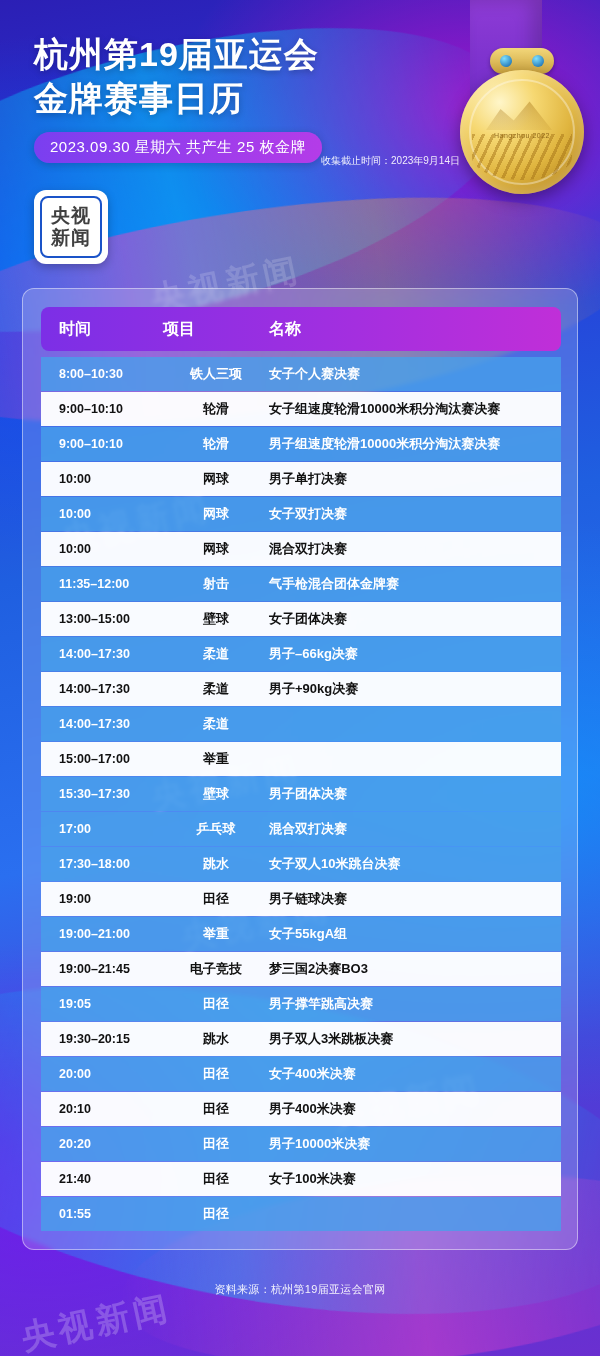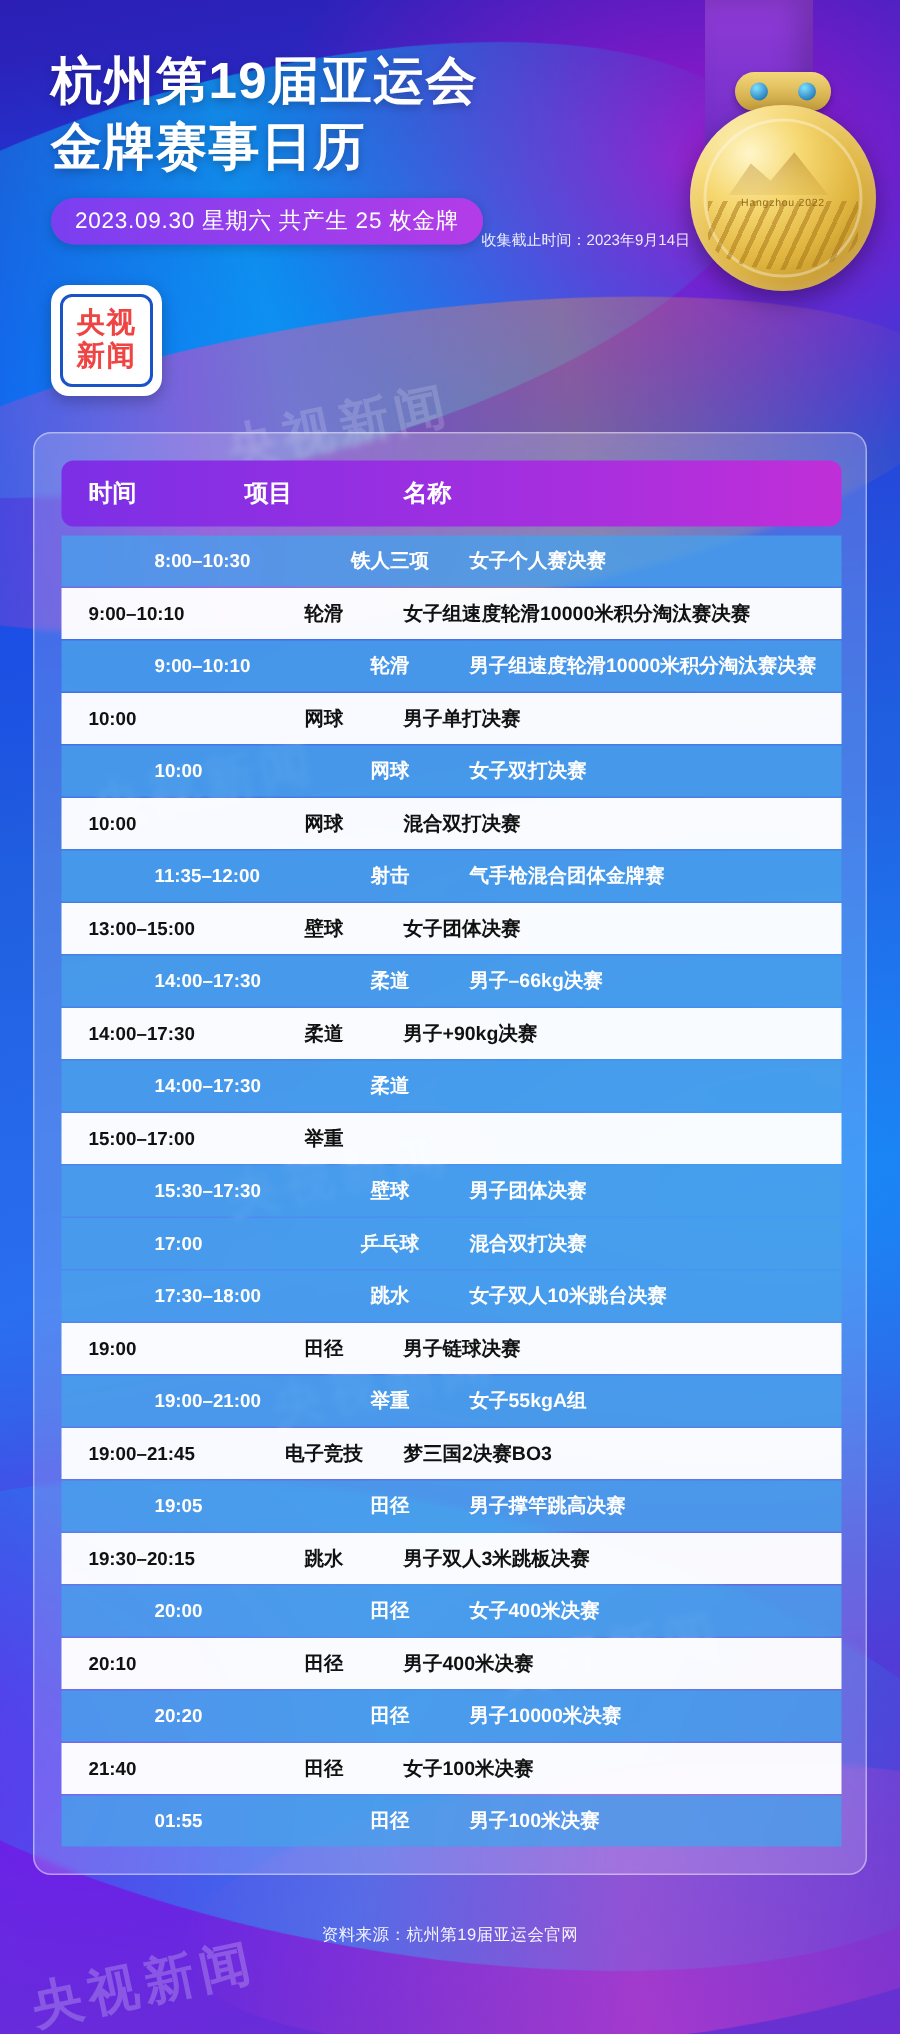--- a/index.html
+++ b/index.html
@@ -109,21 +109,21 @@
   
   .logo {
     position: absolute; left: 34px; top: 190px; width: 74px; height: 74px;
     background: #ffffff; border-radius: 12px;
     display: flex; align-items: center; justify-content: center;
     box-shadow: 0 3px 10px rgba(0,0,0,0.25);
   }
   .logo-inner {
     width: 62px; height: 62px; border: 2px solid #1a53c8; border-radius: 8px;
     display: flex; flex-direction: column; align-items: center; justify-content: center;
-    color: #ef4444; font-weight: bold; font-size: 19px; line-height: 1.15; letter-spacing: 1px;
+    color: #404040; font-weight: bold; font-size: 19px; line-height: 1.15; letter-spacing: 1px;
   }
 
   
   .card {
     position: absolute; left: 22px; top: 288px; width: 556px; height: 962px;
     background: rgba(255,255,255,0.18);
     border: 1px solid rgba(255,255,255,0.45);
     border-radius: 12px;
     backdrop-filter: blur(2px);
   }
@@ -137,21 +137,21 @@
   }
   .col-time { width: 122px; padding-left: 18px; }
   .col-sport { width: 106px; }
   .col-name { flex: 1; }
 
   .row {
     display: flex; align-items: center; height: 34px;
     font-size: 13px; font-weight: bold; margin-bottom: 1px;
   }
   .row.light { background: rgba(255,255,255,0.97); color: #111; }
-  .row.blue  { background: rgba(70,160,235,0.78); color: #ffffff; padding-left: 44px; }
+  .row.blue  { background: rgba(70,160,235,0.78); color: #ffffff; }
   .row .col-time { font-size: 12.5px; }
   .row .col-sport { font-size: 13px; text-align: center; }
   .row .col-name { font-size: 13px; }
 
   .footer {
     position: absolute; left: 0; right: 0; top: 1282px; text-align: center;
     color: rgba(255,255,255,0.92); font-size: 11px; letter-spacing: .3px;
   }
 
   
@@ -332,19 +332,18 @@
           <div class="col-name">男子10000米决赛</div>
         </div>
         <div class="row light">
           <div class="col-time">21:40</div>
           <div class="col-sport">田径</div>
           <div class="col-name">女子100米决赛</div>
         </div>
         <div class="row blue">
           <div class="col-time">01:55</div>
           <div class="col-sport">田径</div>
-          <div class="col-name">男子100米决赛</div>
         </div>
       </div>
   </div>
 </div>
 
 <div class="footer">资料来源：杭州第19届亚运会官网</div>
 
 </body></html>

